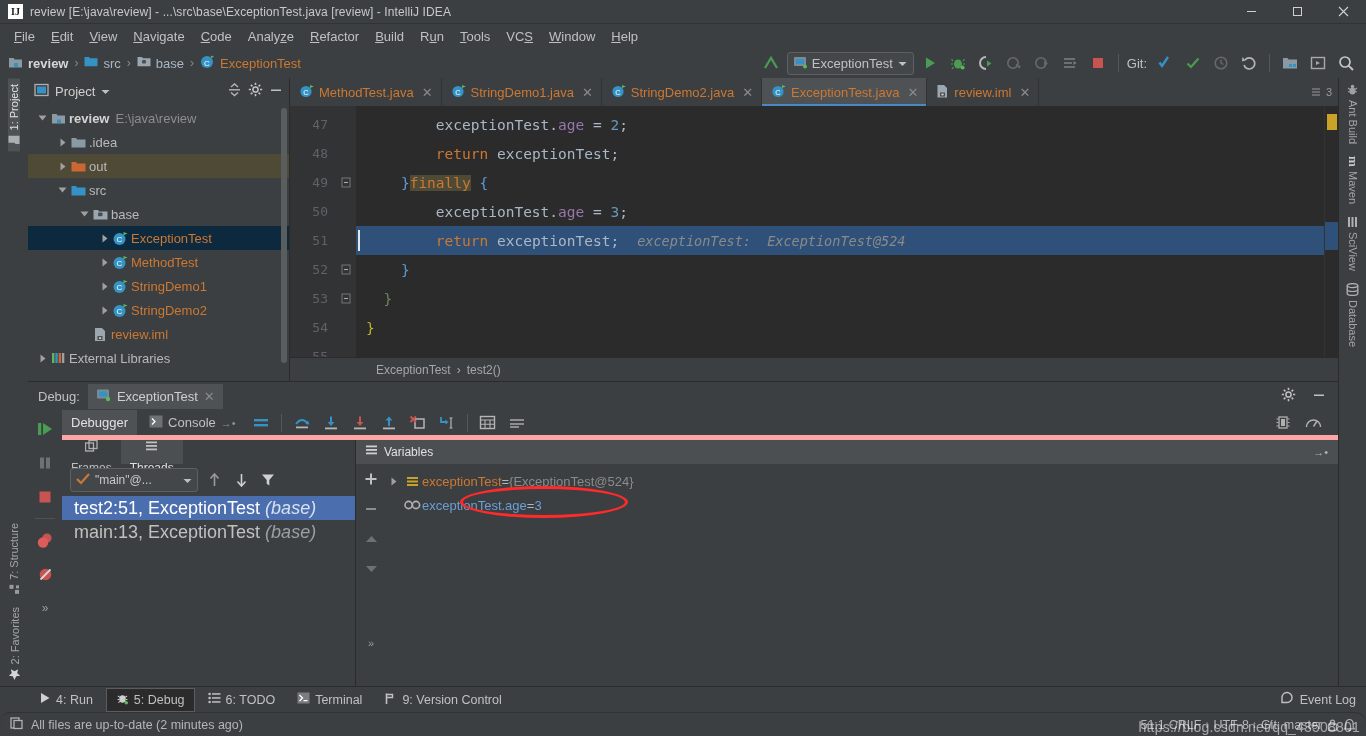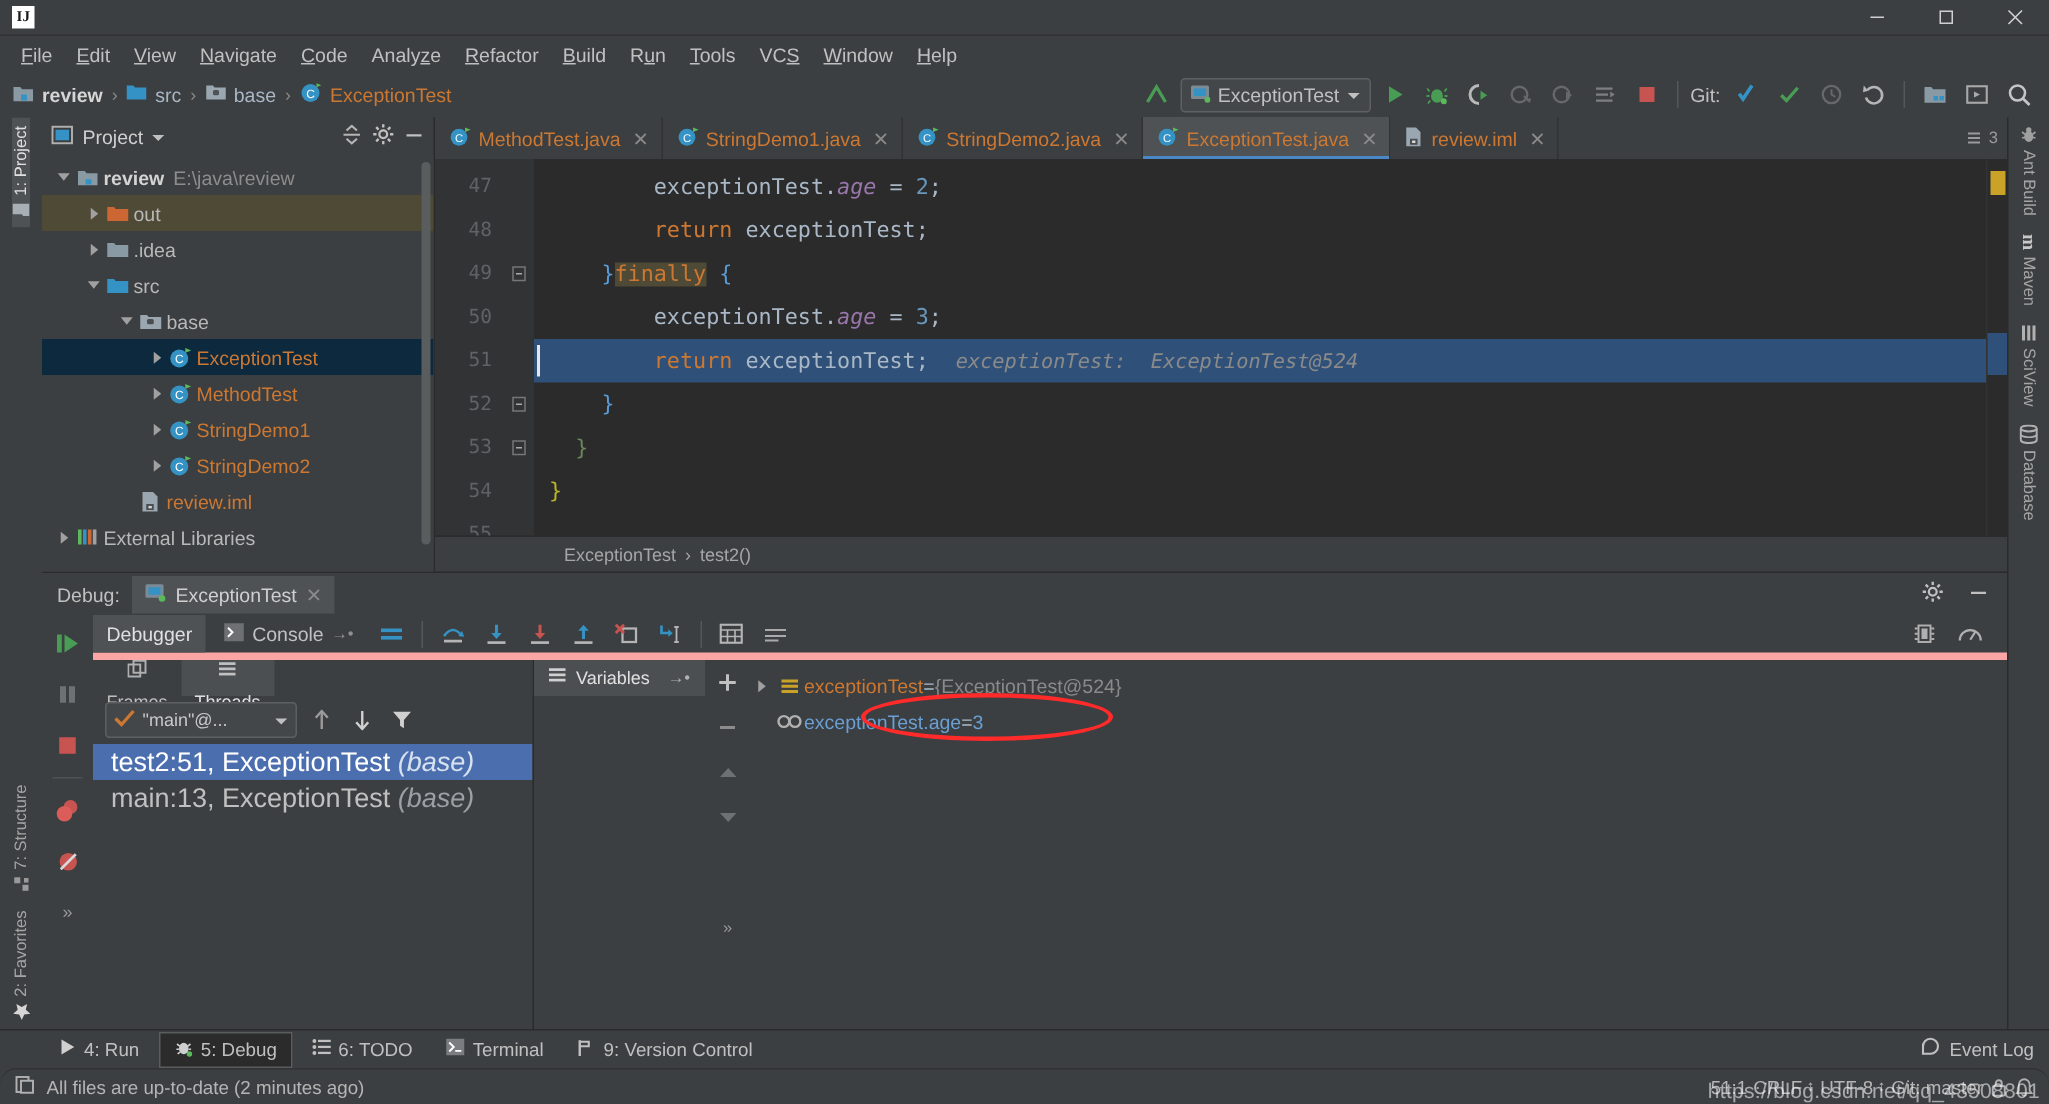--- a/index.html
+++ b/index.html
@@ -97,21 +97,21 @@
   .editor { flex: 1; display: flex; min-height: 0; background: #2b2b2b; position: relative; overflow: hidden; }
   .gutter { width: 46px; background: #313335; color: #606366; font-family: "DejaVu Sans Mono", monospace; font-size: 13px; flex: none; padding-top: 4px; }
   .gline { height: 29px; display: flex; align-items: center; justify-content: flex-end; padding-right: 8px; }
   .fold { width: 20px; background: #313335; flex: none; padding-top: 4px; }
   .fline { height: 29px; display: flex; align-items: center; justify-content: center; }
   .code { flex: 1; padding-top: 4px; font-family: "DejaVu Sans Mono", monospace; font-size: 14.5px; position: relative; min-width: 0; }
   .cline { height: 29px; display: flex; align-items: center; padding-left: 10px; white-space: pre; }
   .cline.sel { background: #2f5179; }
   .kw { color: #cc7832; }
   .num { color: #6897bb; }
-  .fld { color: #9876aa; font-style: italic; }
+  .fld { color: #9876aa; }
   .plain { color: #a9b7c6; }
   .brace-b { color: #5b9bd5; }
   .brace-g { color: #6a8759; }
   .brace-y { color: #bbb529; }
   .hl-kw { background: #4e4a36; color: #cc7832; }
   .hint { color: #8a8a8a; font-style: italic; font-size: 13.5px; margin-left: 18px; }
   .caret { position: absolute; left: 2px; top: 4px; width: 2px; height: 21px; background: #e6e6e6; }
   .stripe { width: 14px; background: #2b2b2b; flex: none; position: relative; border-left: 1px solid #313335; }
   .mk { position: absolute; left: 2px; width: 10px; }
 
@@ -143,21 +143,21 @@
   .frames-tools { height: 32px; display: flex; align-items: center; gap: 5px; padding: 0 8px; flex: none; }
   .thread-sel {
     display: flex; align-items: center; gap: 5px; border: 1px solid #5e6060; border-radius: 3px;
     padding: 2px 5px; height: 24px; background: #43474a; min-width: 128px; font-size: 12px; color: #c8c8c8;
   }
   .frames-list { flex: 1; overflow: hidden; }
   .frame-row { height: 24px; display: flex; align-items: center; padding-left: 12px; font-size: 18px; color: #c0c0c0; white-space: nowrap; }
   .frame-row.sel { background: #4b6eaf; color: #ffffff; }
   .frame-row i { font-style: italic; color: #9aa0a6; margin-left: 5px; }
   .frame-row.sel i { color: #d8e2ee; }
-  .vars-pane { flex: 1; display: flex; flex-direction: row; min-width: 0; }
+  .vars-pane { flex: 1; display: flex; flex-direction: column; min-width: 0; }
   .vars-head { height: 24px; display: flex; align-items: center; gap: 6px; padding-left: 9px; background: #4b4f51; flex: none; }
   .vars-head .t { font-size: 12px; color: #e0e0e0; }
   .vars-head .spacer { flex: 1; }
   .vars-body { flex: 1; display: flex; min-height: 0; }
   .vars-side { width: 30px; flex: none; display: flex; flex-direction: column; align-items: center; padding-top: 4px; gap: 8px; }
   .vs-btn { width: 22px; height: 22px; display: flex; align-items: center; justify-content: center; color: #a0a0a0; }
   .vars-list { flex: 1; padding-top: 5px; position: relative; min-width: 0; }
   .var-row { height: 24px; display: flex; align-items: center; font-size: 13px; white-space: nowrap; }
   .var-row .ar { width: 16px; display: flex; align-items: center; justify-content: center; flex: none; }
   .var-row .vi { width: 20px; display: flex; align-items: center; justify-content: center; flex: none; }
@@ -187,20 +187,21 @@
     font-family: "Liberation Sans", sans-serif;
   }
 </style>
 </head>
 <body>
 
 <div class="app">
 
   <div class="titlebar">
     <div class="title-icon">IJ</div>
+    <div class="title-text">review [E:\java\review] - ...\src\base\ExceptionTest.java [review] - IntelliJ IDEA</div>
     <div class="win-ctrls">
       <div class="win-btn">
         <svg width="11" height="11" viewBox="0 0 11 11">
             <rect x="1" y="5" width="9" height="1" fill="#d0d0d0"></rect>
           </svg>
       </div>
       <div class="win-btn">
         <svg width="11" height="11" viewBox="0 0 11 11">
             <rect x="1.5" y="1.5" width="8" height="8" fill="none" stroke="#d0d0d0" stroke-width="1"></rect>
           </svg>
@@ -454,46 +455,46 @@
               <span class="ico">
                 <svg width="15" height="14" viewBox="0 0 15 14">
                     <path d="M1 3 h4.5 l1.2 1.5 H14 v8 H1 z" fill="#8a9aa5"></path>
                     <rect x="6" y="8.5" width="4" height="3.5" fill="#3592c4"></rect>
                   </svg>
               </span>
               <span class="lbl bold">review</span>
               <span class="sub">E:\java\review</span>
             </div>
 
+            <div class="node" style="padding-left:28px">
+              <span class="arrow">
+                <svg width="8" height="9" viewBox="0 0 8 9">
+                    <path d="M1.5 0.5 L6.5 4.5 L1.5 8.5 z" fill="#a0a0a0"></path>
+                  </svg>
+              </span>
+              <span class="ico">
+                <svg width="15" height="13" viewBox="0 0 15 13">
+                    <path d="M0.5 2 h4.5 l1.1 1.4 H14.5 v8 H0.5 z" fill="#8a9aa5"></path>
+                  </svg>
+              </span>
+              <span class="lbl">.idea</span>
+            </div>
+
             <div class="node hl" style="padding-left:28px">
               <span class="arrow">
                 <svg width="8" height="9" viewBox="0 0 8 9">
                     <path d="M1.5 0.5 L6.5 4.5 L1.5 8.5 z" fill="#a0a0a0"></path>
                   </svg>
               </span>
               <span class="ico">
                 <svg width="15" height="13" viewBox="0 0 15 13">
                     <path d="M0.5 2 h4.5 l1.1 1.4 H14.5 v8 H0.5 z" fill="#cc6633"></path>
                   </svg>
               </span>
               <span class="lbl">out</span>
-            </div>
-
-            <div class="node" style="padding-left:28px">
-              <span class="arrow">
-                <svg width="8" height="9" viewBox="0 0 8 9">
-                    <path d="M1.5 0.5 L6.5 4.5 L1.5 8.5 z" fill="#a0a0a0"></path>
-                  </svg>
-              </span>
-              <span class="ico">
-                <svg width="15" height="13" viewBox="0 0 15 13">
-                    <path d="M0.5 2 h4.5 l1.1 1.4 H14.5 v8 H0.5 z" fill="#8a9aa5"></path>
-                  </svg>
-              </span>
-              <span class="lbl">.idea</span>
             </div>
 
             <div class="node" style="padding-left:28px">
               <span class="arrow">
                 <svg width="9" height="8" viewBox="0 0 9 8">
                     <path d="M0.5 1.5 L8.5 1.5 L4.5 6.5 z" fill="#a0a0a0"></path>
                   </svg>
               </span>
               <span class="ico">
                 <svg width="15" height="13" viewBox="0 0 15 13">

